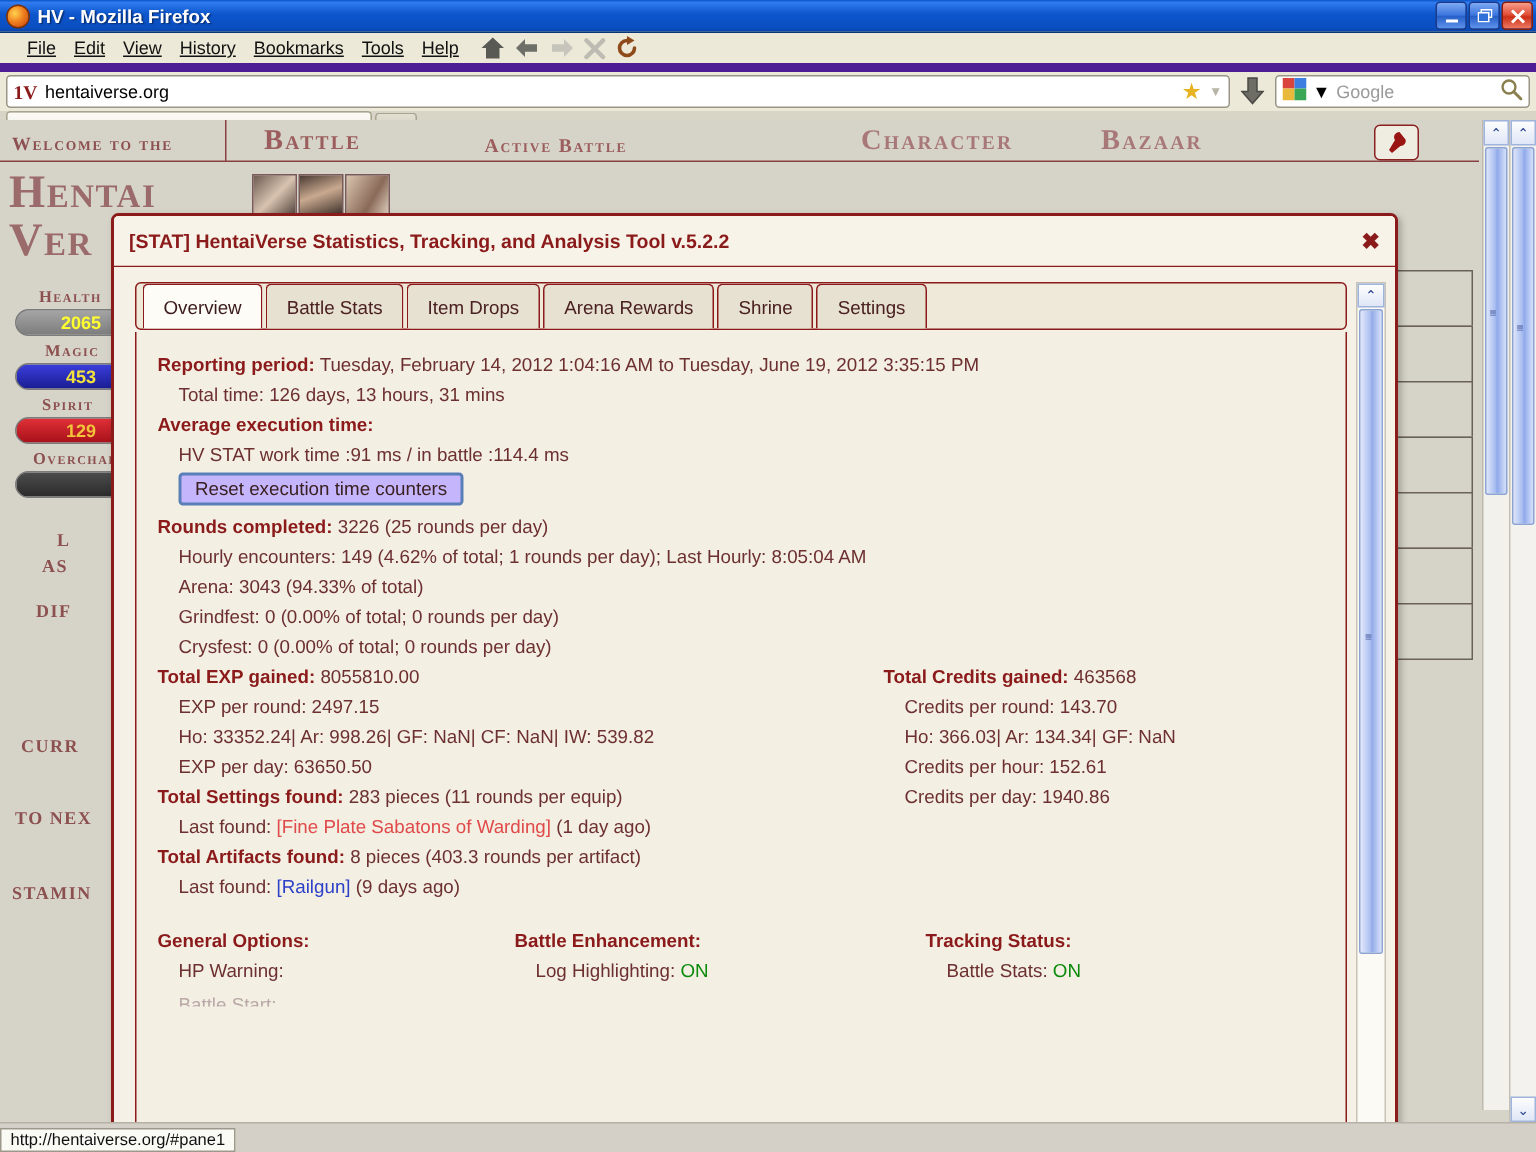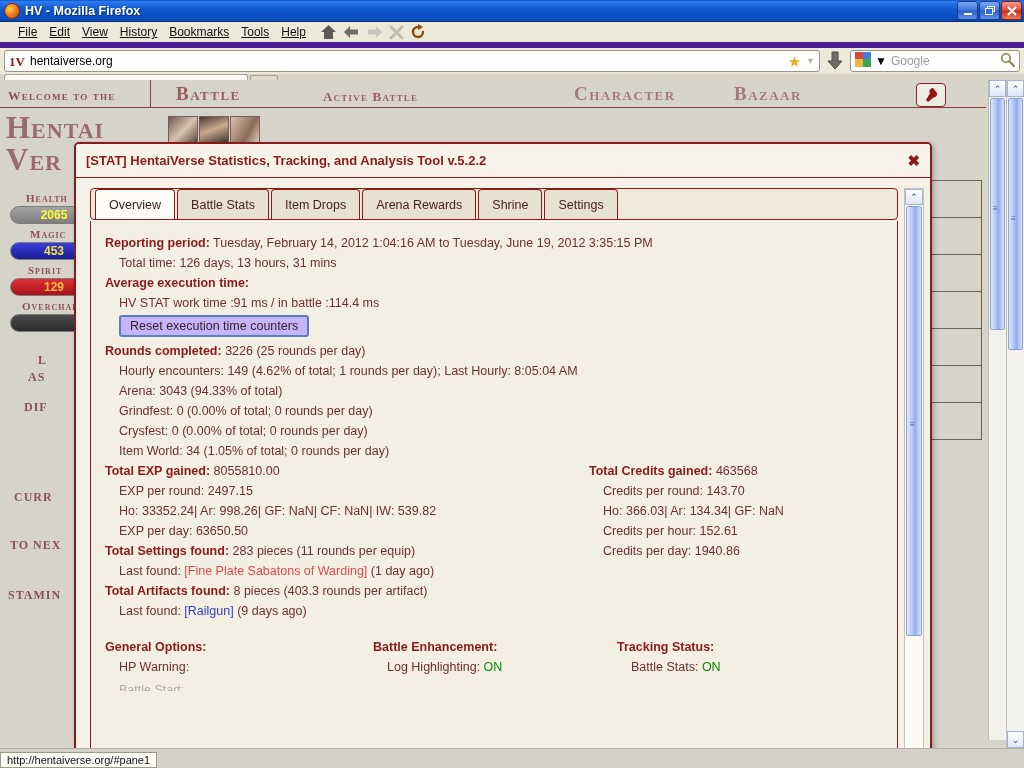--- a/index.html
+++ b/index.html
@@ -183,21 +183,21 @@
     display:inline-block;font-size:12.5px;color:#3a2020;background:#c4b5fd;
     border:2px solid #5a7fb8;border-radius:3px;padding:2px 9px;
   }
   .twocol{position:relative;}
   .col-r{position:absolute;left:484px;top:0;}
   .eq-link{color:#e04a4a;}
   .art-link{color:#2b3fc8;}
   .on{color:#0b8a0b;}
   .sec-head{font-weight:bold;color:#8b1a1a;font-size:12.5px;}
   .threecol{position:relative;margin-top:16px;height:46px;}
-  .threecol .c2{position:absolute;left:268px;top:0;}
+  .threecol .c2{position:absolute;left:238px;top:0;}
   .threecol .c3{position:absolute;left:512px;top:0;}
   .clip{position:absolute;left:0;right:0;top:46px;height:8px;overflow:hidden;color:#b9a8a8;font-size:12.5px;}
 
   
   .statusbar{
     position:absolute;left:0;bottom:0;width:1024px;height:20px;background:#d4d0c8;
     border-top:1px solid #b5b1a6;
   }
   .statusbar .spop{
     position:absolute;left:0;bottom:0;height:16px;background:#fbfbf6;border:1px solid #9c988c;
@@ -413,21 +413,20 @@
             </div>
 
             <div class="rl">
               <b>Rounds completed:</b>
               <span>3226 (25 rounds per day)</span>
             </div>
             <div class="rl ind">Hourly encounters: 149 (4.62% of total; 1 rounds per day); Last Hourly: 8:05:04 AM</div>
             <div class="rl ind">Arena: 3043 (94.33% of total)</div>
             <div class="rl ind">Grindfest: 0 (0.00% of total; 0 rounds per day)</div>
             <div class="rl ind">Crysfest: 0 (0.00% of total; 0 rounds per day)</div>
-            <div class="rl ind">Item World: 34 (1.05% of total; 0 rounds per day)</div>
 
             <div class="twocol">
               <div class="rl">
                 <b>Total EXP gained:</b>
                 <span>8055810.00</span>
               </div>
               <div class="rl ind">EXP per round: 2497.15</div>
               <div class="rl ind">Ho: 33352.24| Ar: 998.26| GF: NaN| CF: NaN| IW: 539.82</div>
               <div class="rl ind">EXP per day: 63650.50</div>
 

